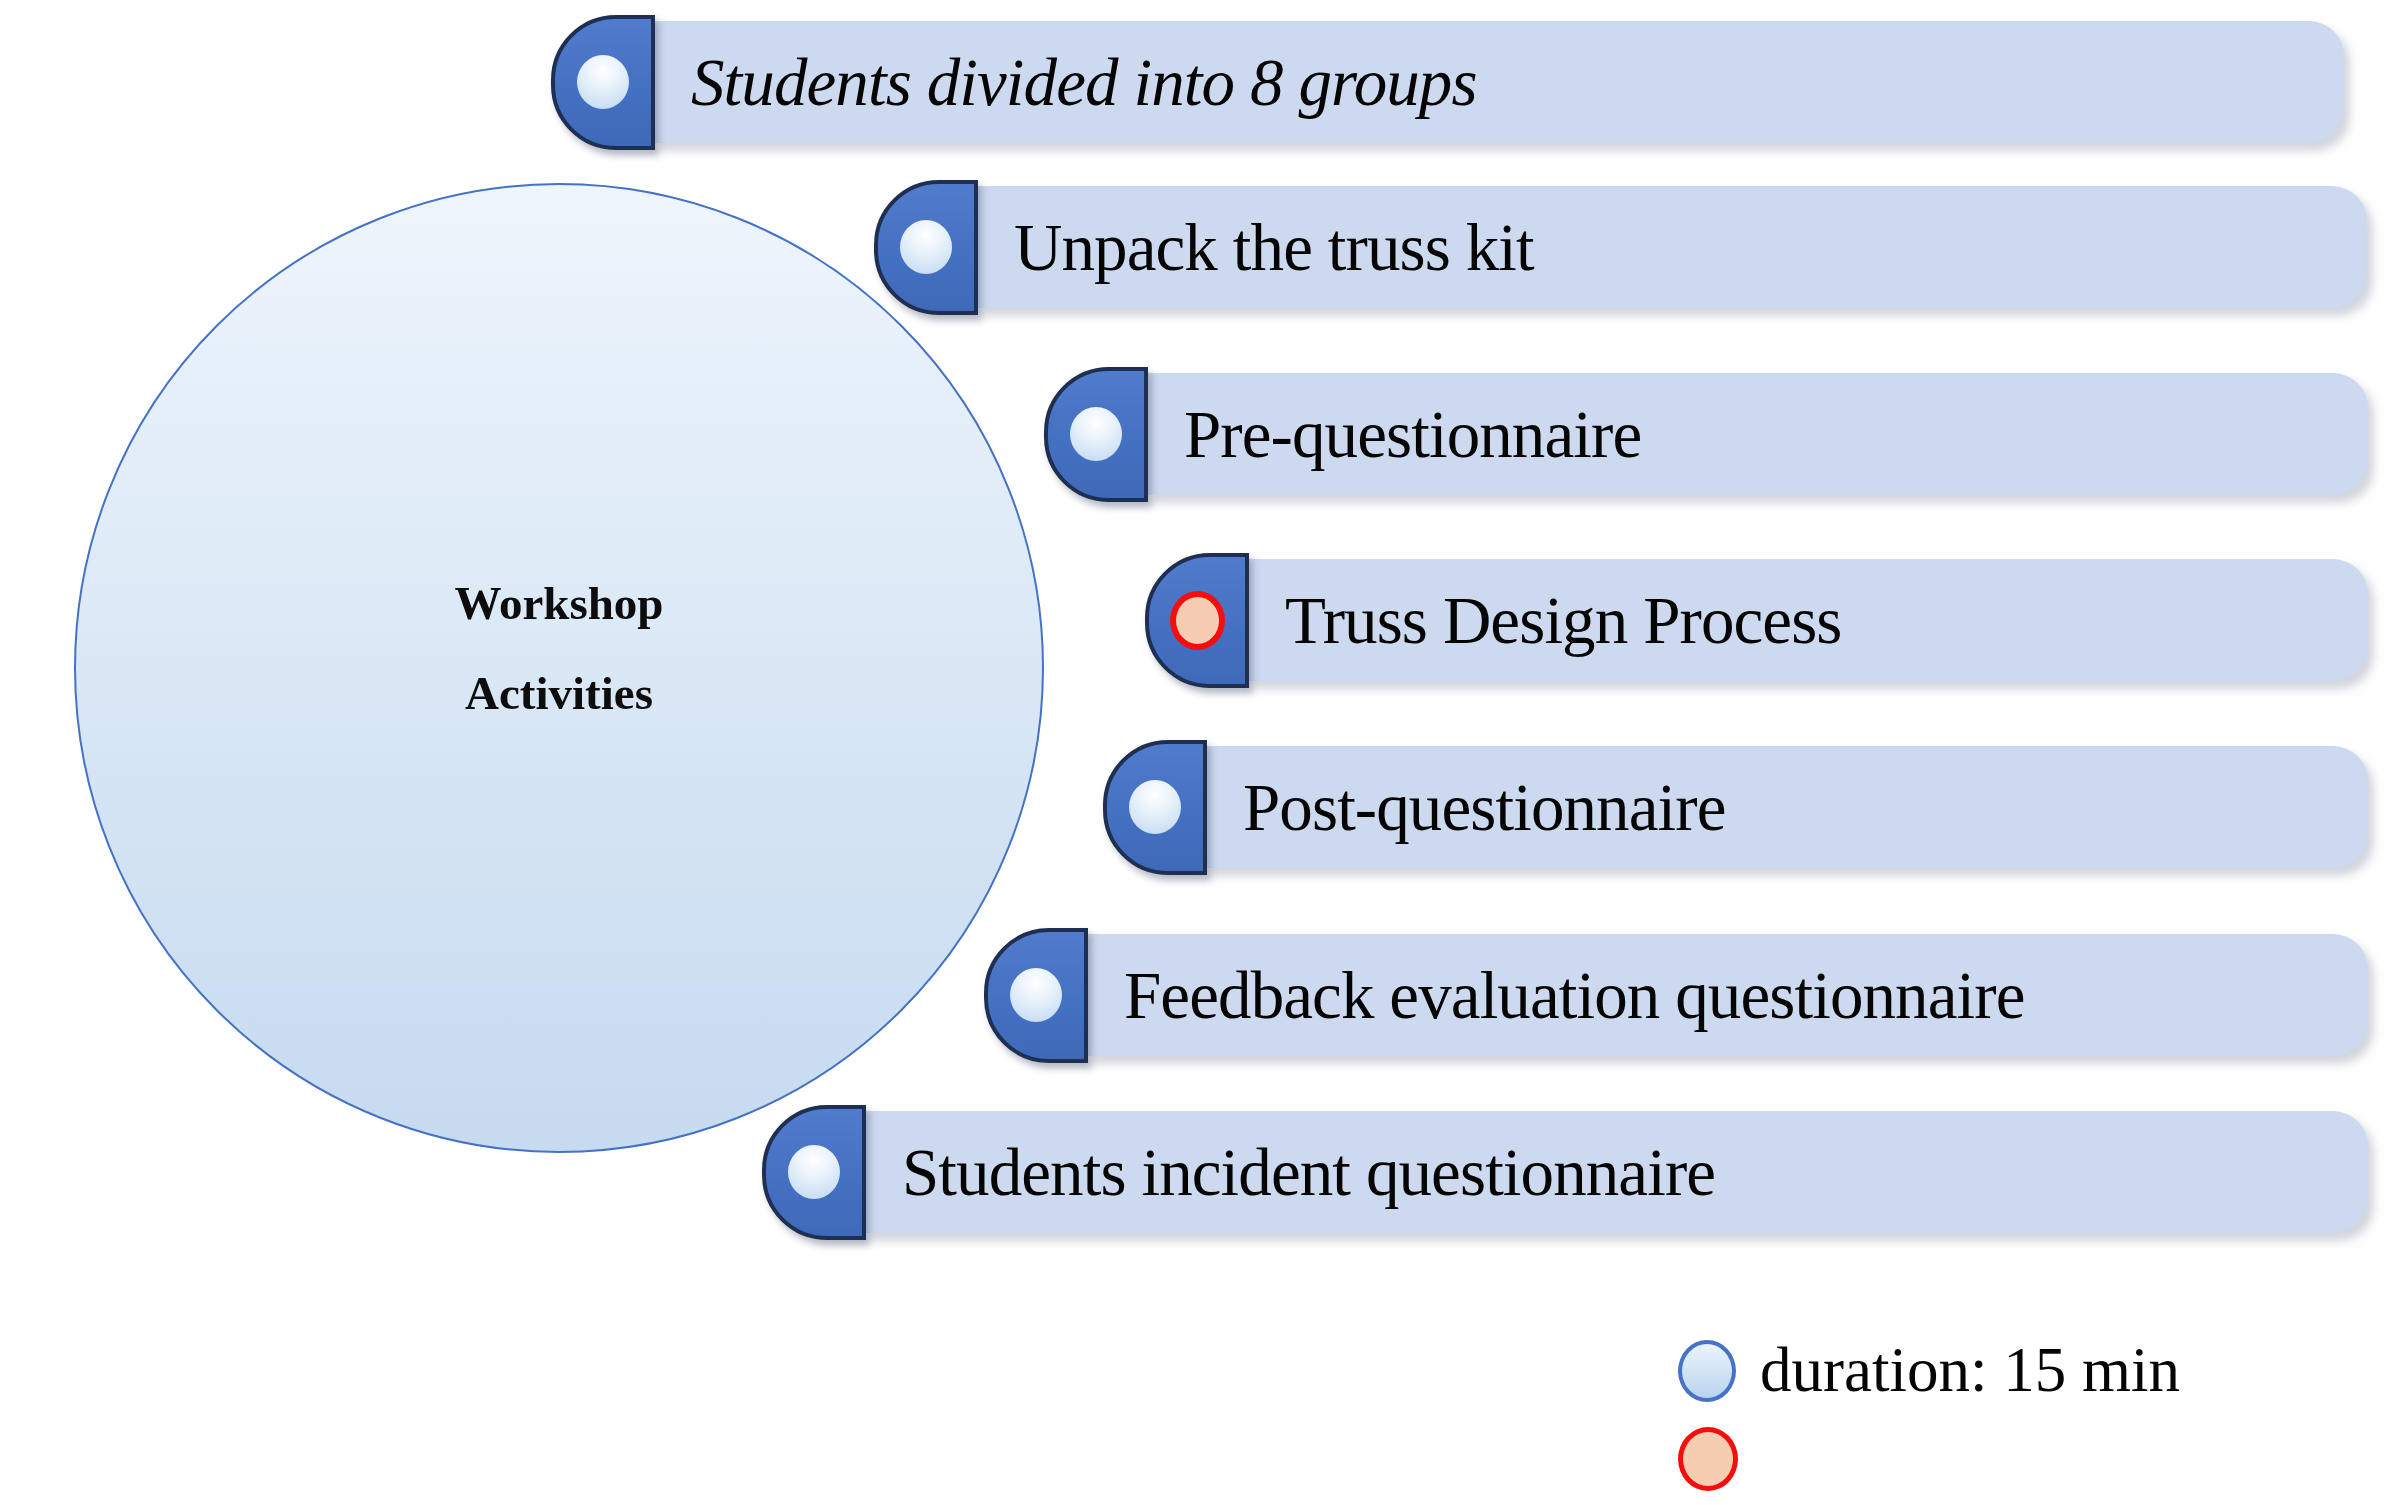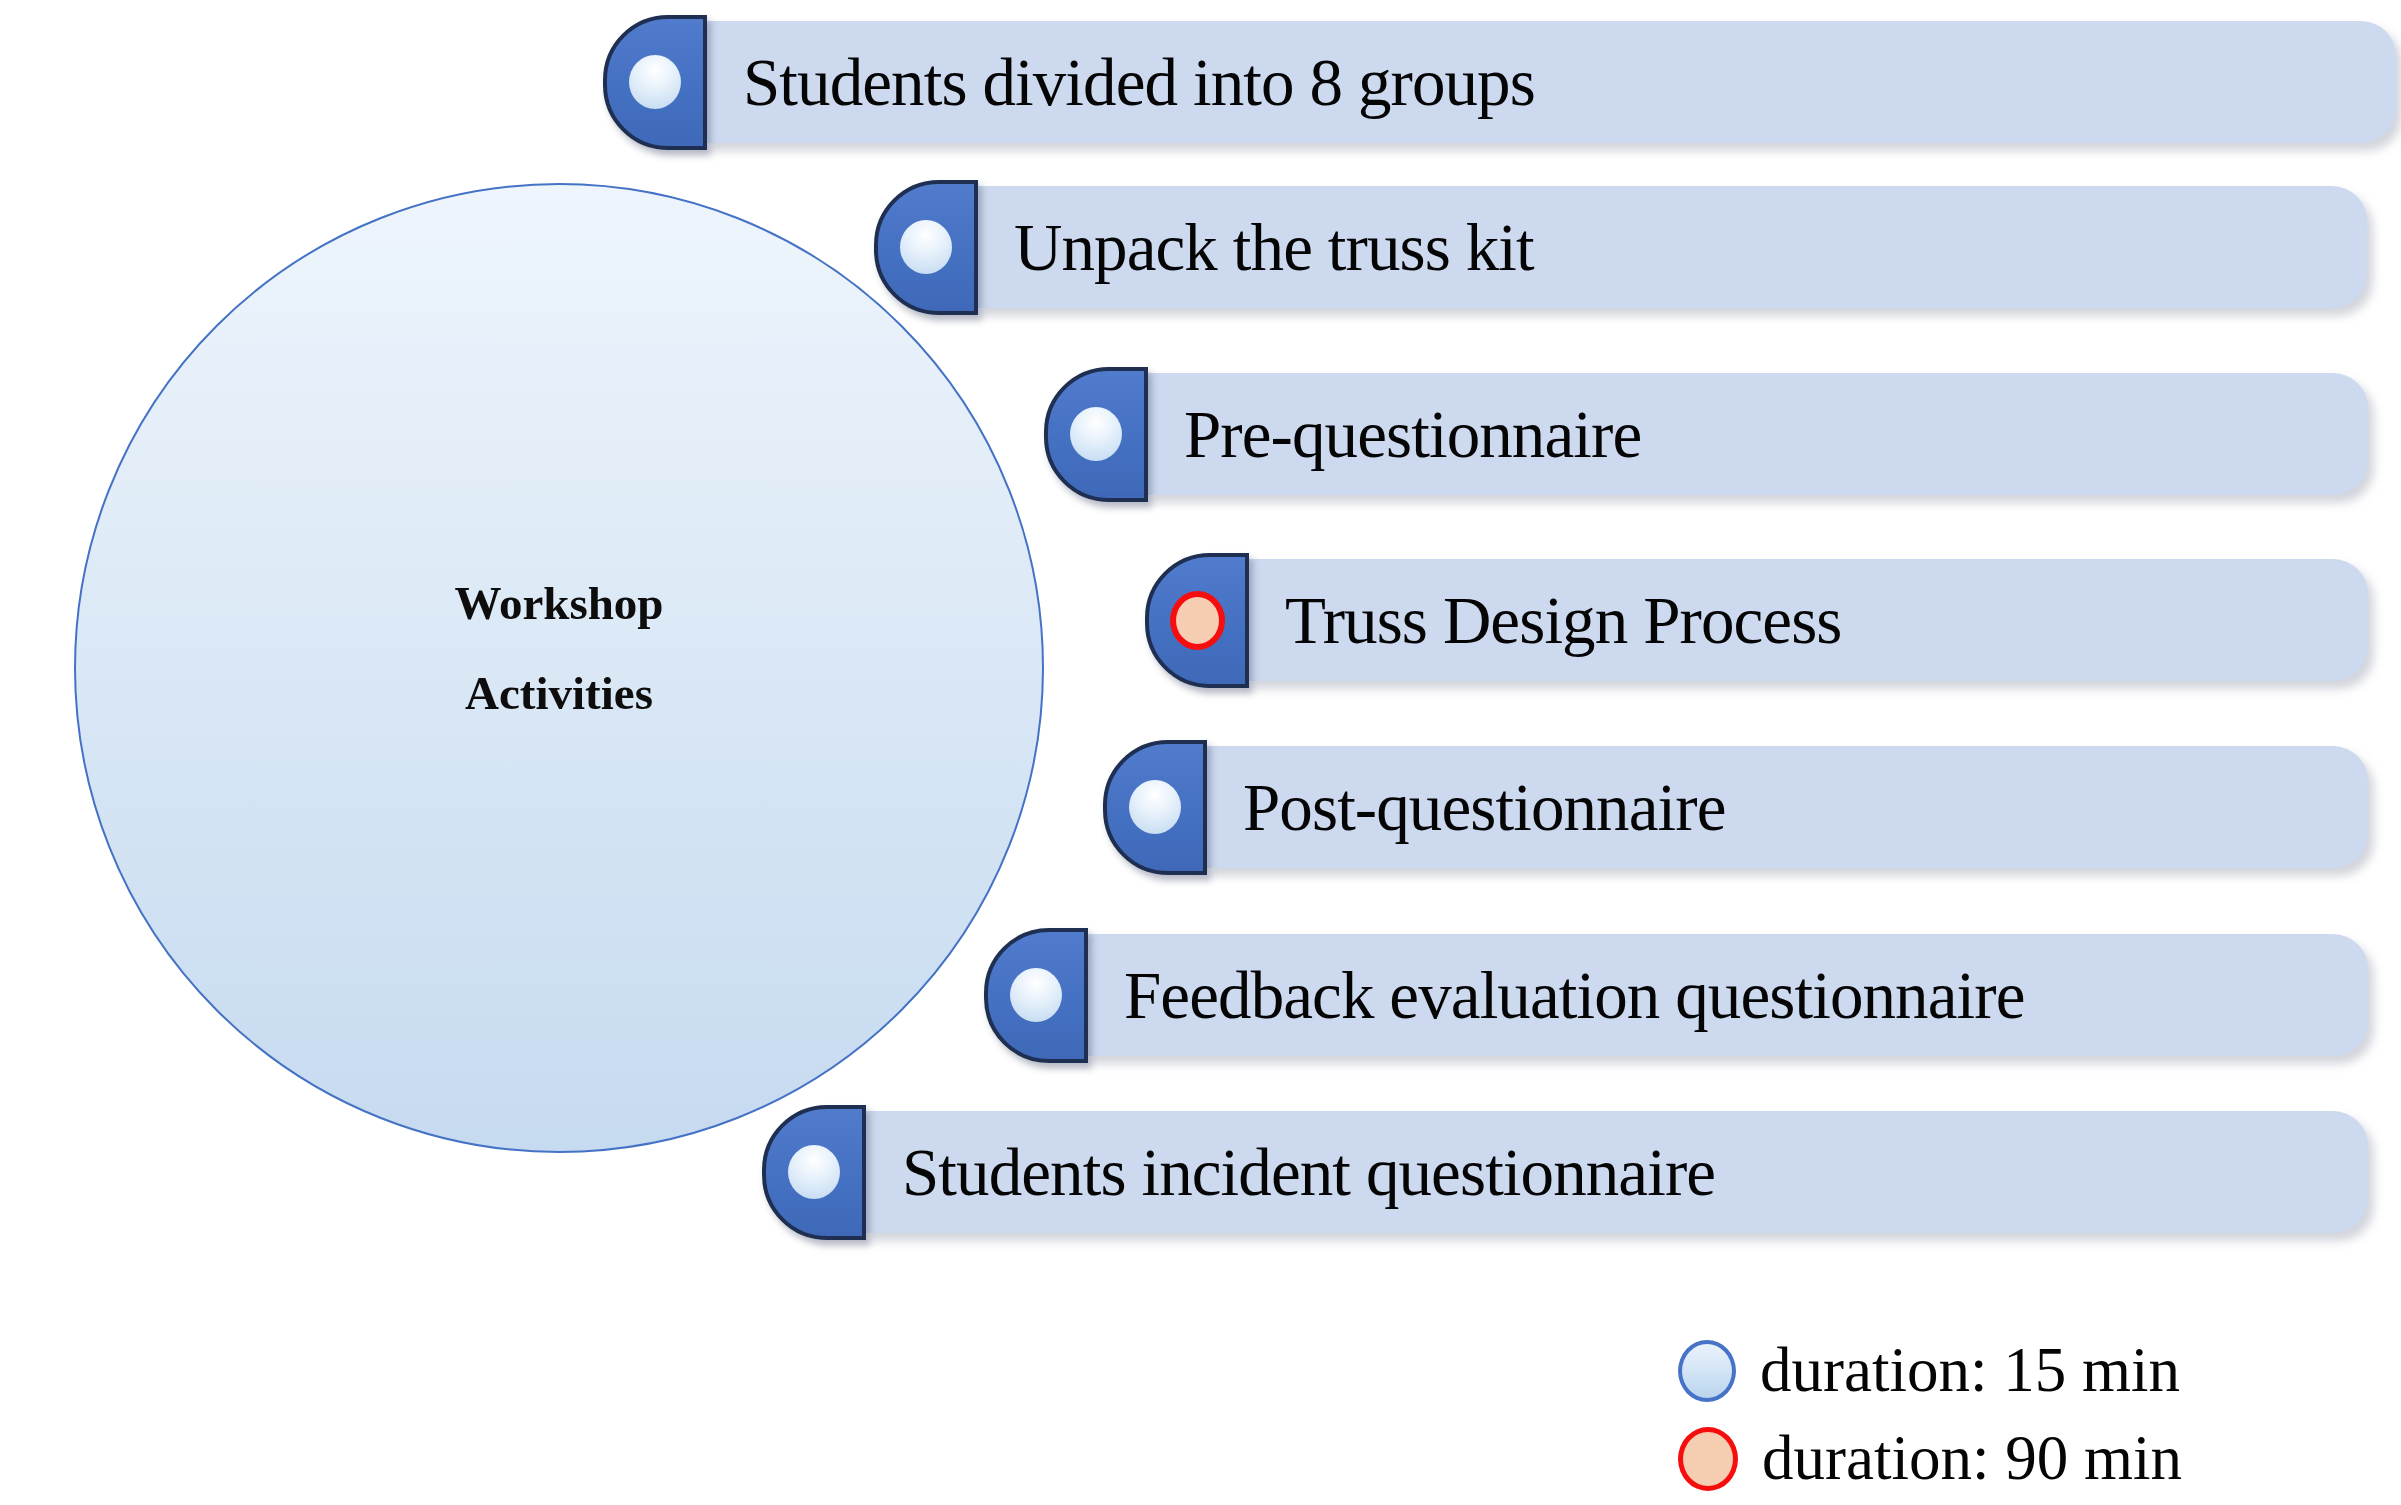--- a/index.html
+++ b/index.html
@@ -113,21 +113,21 @@
 
 <div class="canvas">
 
   <div class="big-circle">
     <div class="circle-title">
       <div>Workshop</div>
       <div>Activities</div>
     </div>
   </div>
 
-  <div class="activity" style="left:603px;top:21.4px;width:1793px;">
+  <div class="activity" style="left:551px;top:21.4px;width:1793px;font-style:italic;">
     <div class="bar">
       <span class="bar-label">Students divided into 8 groups</span>
     </div>
     <div class="tab">
       <span class="dot blue"></span>
     </div>
   </div>
 
   <div class="activity" style="left:874px;top:186px;width:1493px;">
     <div class="bar">
@@ -183,18 +183,17 @@
     </div>
   </div>
 
   <div class="legend">
     <div class="legend-row">
       <span class="legend-dot blue"></span>
       <span class="legend-label">duration: 15 min</span>
     </div>
     <div class="legend-row">
       <span class="legend-dot red"></span>
-      <span class="legend-label">duration: 90 min</span>
     </div>
   </div>
 
 </div>
 
 
 </body></html>

